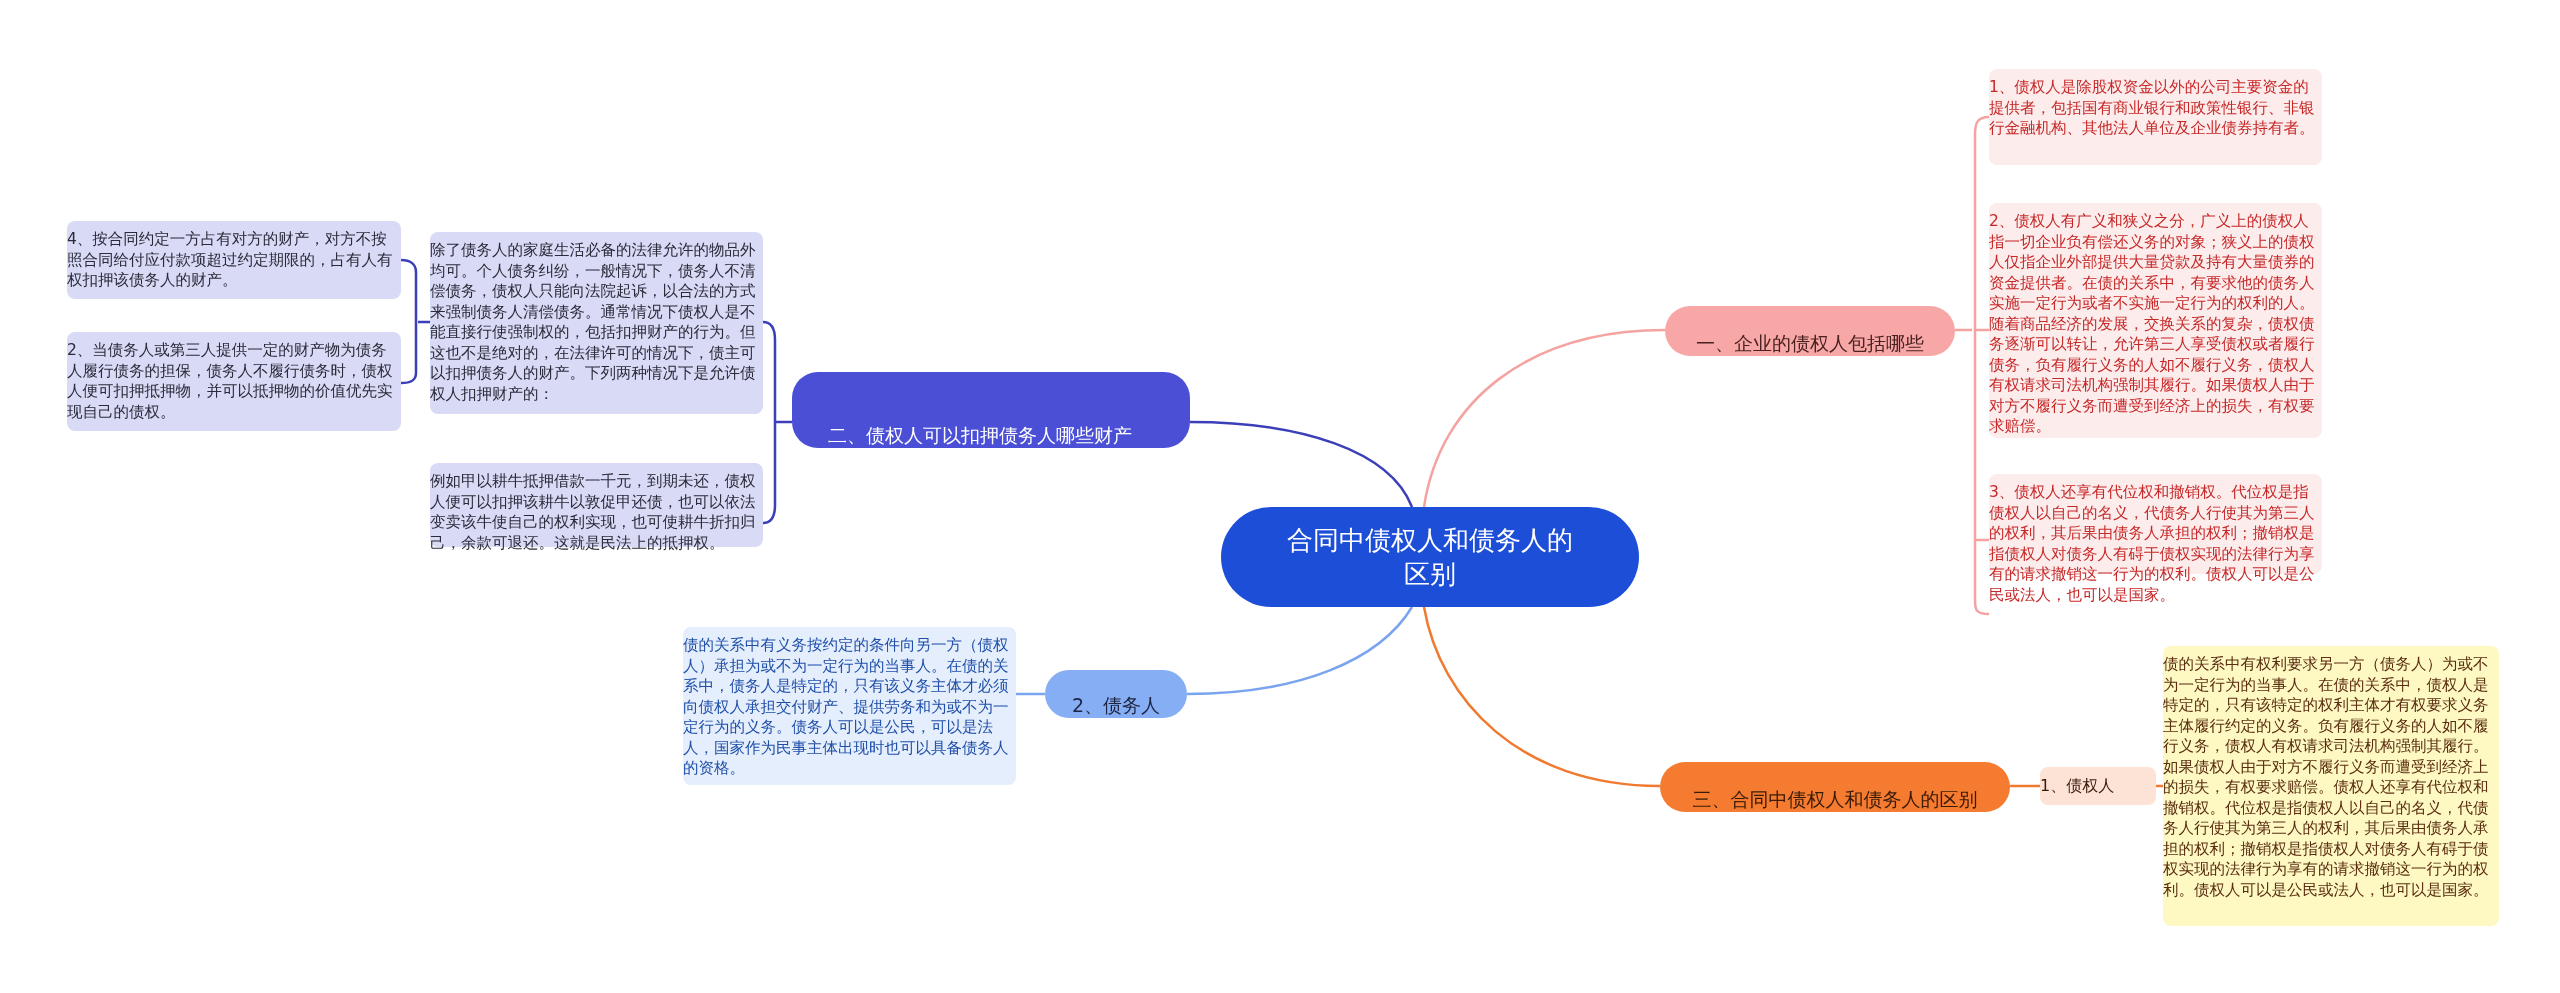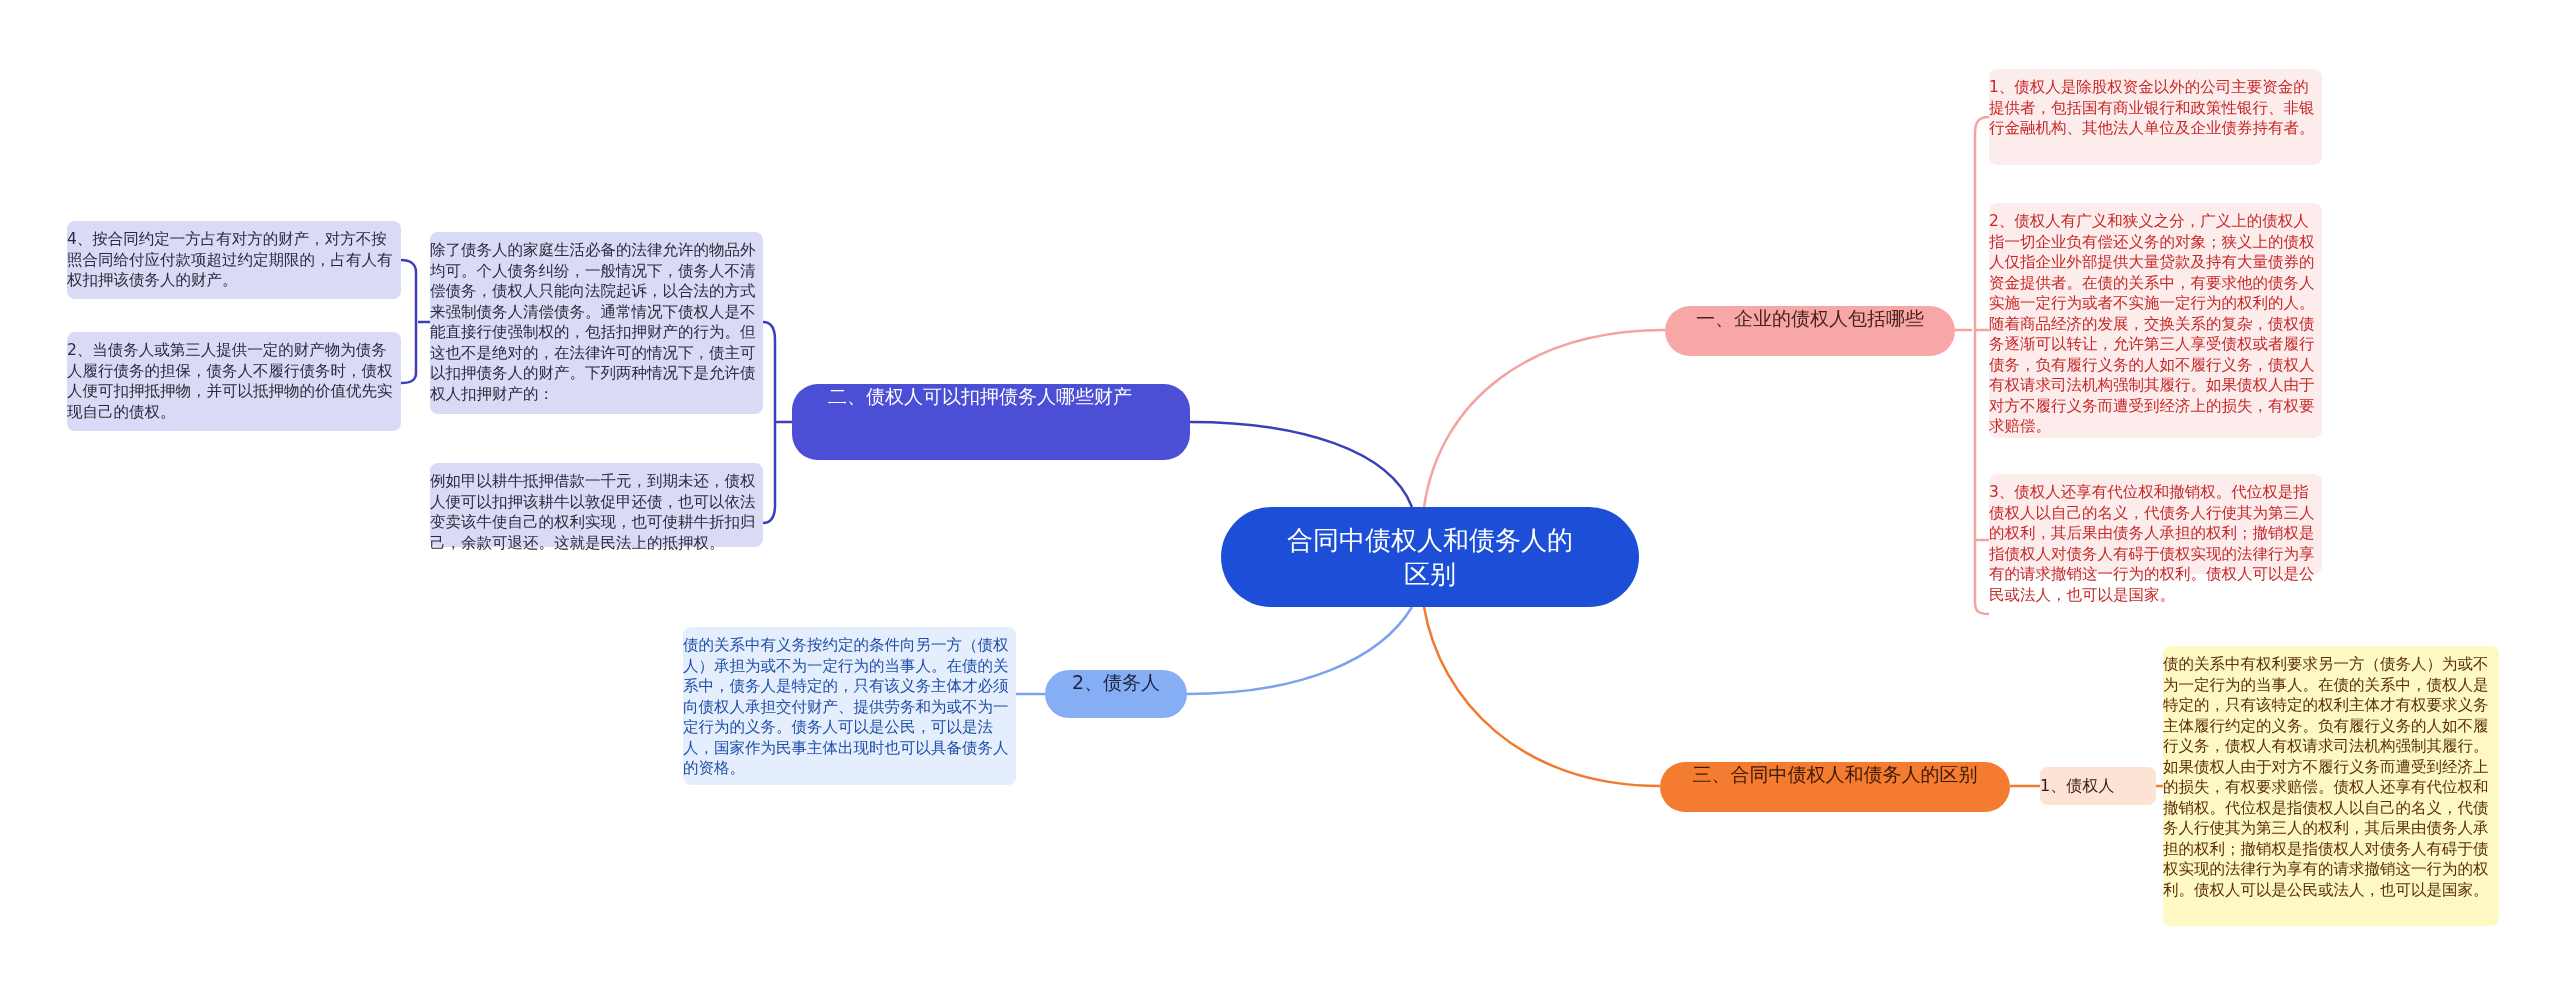--- a/index.html
+++ b/index.html
@@ -3,23 +3,23 @@
 <meta charset="utf-8">
 <style>
   html, body { margin: 0; padding: 0; background: #ffffff; }
   body { width: 2560px; height: 993px; position: relative; overflow: hidden;
          font-family: "DejaVu Sans", "Liberation Sans", sans-serif; }
   svg.links { position: absolute; left: 0; top: 0; width: 2560px; height: 993px; pointer-events: none; }
   .node { position: absolute; box-sizing: border-box; }
   .root { left: 1221px; top: 507px; width: 418px; height: 100px; background: #1d4ed8; border-radius: 50px;
           color: #ffffff; font-size: 26px; line-height: 34px; text-align: center;
           display: flex; align-items: center; justify-content: center; padding: 8px 60px; }
-  .pill { border-radius: 26px; display: flex; align-items: flex-start; font-size: 19px; line-height: 25px; }
+  .pill { border-radius: 26px; display: flex; align-items: flex-end; font-size: 19px; line-height: 25px; }
   .b1 { left: 1665px; top: 306px; width: 290px; height: 50px; background: #f7a8a6; color: #4a2020; justify-content: center; }
-  .b2 { left: 792px; top: 384px; width: 398px; height: 76px; background: #4a4fd6; color: #ffffff; padding: 0 36px; }
+  .b2 { left: 792px; top: 372px; width: 398px; height: 76px; background: #4a4fd6; color: #ffffff; padding: 0 36px; }
   .b3 { left: 1045px; top: 670px; width: 142px; height: 48px; background: #86aef4; color: #1c2440; justify-content: center; }
   .b4 { left: 1660px; top: 762px; width: 350px; height: 50px; background: #f47b30; color: #3a1a08; justify-content: center; }
   .small-pill { left: 2040px; top: 767px; width: 116px; height: 38px; background: #fde3d6; color: #3a1a08;
                 border-radius: 8px; font-size: 16px; display: flex; align-items: center; justify-content: flex-start; }
   .card { border-radius: 8px; font-size: 15.5px; line-height: 20.5px; padding: 8px 0; }
   .red { background: #fdecec; color: #c62828; }
   .pur { background: #d9dbf6; color: #2a2a3a; }
   .blu { background: #e5eefc; color: #1f4fa8; margin-top: 11px; }
   .ora { background: #fef9c3; color: #5a2c10; }
   .r1 { left: 1989px; top: 69px; width: 333px; height: 96px; }

